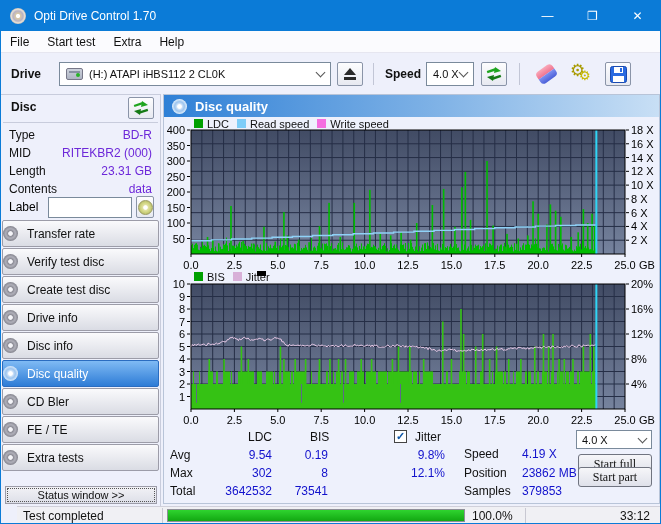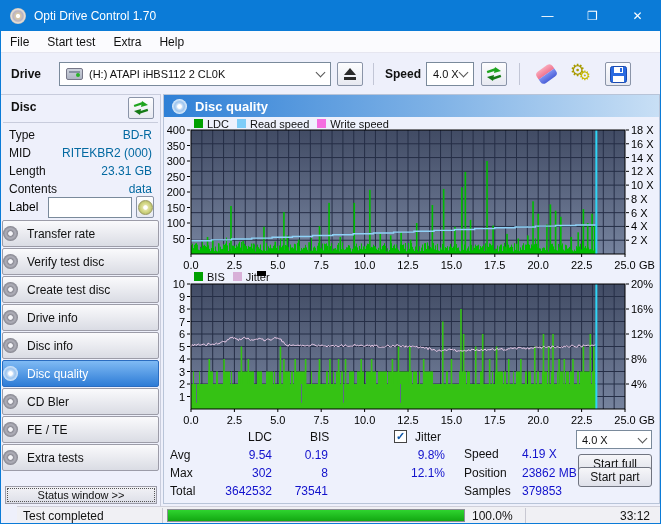--- a/index.html
+++ b/index.html
@@ -37,21 +37,21 @@
   .gear2{position:absolute;left:9px;top:6px;font-size:13px;color:#c6b800;}
   
   .sidebar{position:absolute;left:0;top:93px;width:160px;height:412px;border-right:1px solid #c8ccdc;border-top:1px solid #c8ccdc;}
   .disc-panel{position:absolute;left:0;top:0;width:100%;height:124px;}
   .disc-header{position:absolute;left:10px;top:5px;font-size:12px;font-weight:bold;color:#111;}
   .mini-btn{position:absolute;width:26px;height:22px;background:linear-gradient(#fdfdfe,#e7e9f1);border:1px solid #8a94a8;border-radius:2px;display:flex;align-items:center;justify-content:center;}
   .disc-sep{position:absolute;left:2px;right:2px;top:27px;height:1px;background:#c8ccdc;}
   .disc-rows{position:absolute;left:8px;right:8px;top:31px;}
   .disc-row{display:flex;font-size:12px;height:18px;align-items:center;}
   .dlabel{color:#111;}
-  .dvalue{margin-left:auto;color:#0369a1;}
+  .dvalue{margin-left:auto;color:#6d28d9;}
   .label-row{position:absolute;left:8px;top:101px;right:6px;display:flex;align-items:center;}
   .label-input{width:84px;height:21px;background:#fff;border:1px solid #7a8a9b;margin-left:10px;}
   .cd-small{width:15px;height:15px;border-radius:50%;background:radial-gradient(circle,#fff 20%,#e2e2a2 30%,#cdd27e 55%,#b8bc6a 80%);border:1px solid #9a9a60;}
   
   .nav{position:absolute;left:0;top:124px;width:100%;}
   .nav-btn{position:relative;margin:1px 1px 0 1px;height:27px;background:linear-gradient(#fafafc,#dadce4);border:1px solid #9c9ca8;border-radius:2px;display:flex;align-items:center;font-size:12px;color:#111;padding-left:0;}
   .nav-btn.selected{background:linear-gradient(#7fbaf4,#2e7cd6);border-color:#2a6cc0;color:#fff;}
   .cd-icon{width:15px;height:15px;border-radius:50%;margin-right:9px;flex:0 0 15px;
     background:radial-gradient(circle,#f4f4f8 18%,#8c8c96 26%,#b0b0ba 45%,#84848e 70%,#9a9aa6 95%);}
   .nav-btn.selected .cd-icon{background:radial-gradient(circle,#fff 18%,#cfe2f8 26%,#9cc4ee 45%,#d8e8fa 70%,#bcd8f4 95%);}
@@ -63,21 +63,21 @@
   .chart-box{position:absolute;left:0;width:495px;}
   .legend{position:absolute;left:30px;top:0;height:13px;display:flex;align-items:center;font-size:11px;color:#111;}
   .legend .sq{width:9px;height:9px;margin:0 4px 0 0;display:inline-block;}
   .legend .lbl{margin-right:8px;}
   .black-mark{position:absolute;left:93px;top:1px;width:9px;height:5px;background:#000;}
   
   .stats{position:absolute;left:0;top:332px;width:100%;height:77px;font-size:12px;color:#111;}
   .st{position:absolute;white-space:nowrap;}
   .blue{color:#1212cc;}
   .ckbox{position:absolute;width:13px;height:13px;background:#fff;border:1px solid #444;display:flex;align-items:center;justify-content:center;font-size:11px;color:#0f57a8;font-weight:bold;}
-  .push-btn{position:absolute;left:414px;width:74px;height:20px;background:linear-gradient(#f6f6f9,#dfe1ea);border:1px solid #707480;border-radius:3px;display:flex;align-items:center;justify-content:center;font-size:12px;color:#111;}
+  .push-btn{position:absolute;left:414px;width:74px;height:20px;background:linear-gradient(#f6f6f9,#dfe1ea);border:1px solid #707480;border-radius:3px;display:flex;align-items:center;justify-content:center;font-size:12px;color:#111;font-family:Liberation Serif, serif;}
   .stat-select{position:absolute;left:412px;top:3px;width:76px;height:19px;background:#fff;border:1px solid #7a8a9b;display:flex;align-items:center;font-size:11px;padding:0 5px;}
   
   .statusbar{position:absolute;left:16px;top:505px;width:100%;height:18px;background:#f0f0f4;border-top:1px solid #d0d0da;font-size:12px;color:#111;}
   .sb-cell{position:absolute;top:1px;height:16px;display:flex;align-items:center;}
   .sb-sep{position:absolute;top:1px;width:1px;height:16px;background:#c8c8d2;}
   .progress{position:absolute;left:150px;top:2px;width:298px;height:13px;border:1px solid #8e8e98;background:#fff;}
   .progress .fill{height:100%;background:linear-gradient(#2fd42f,#12a812);}
   .grip{position:absolute;right:2px;bottom:2px;width:10px;height:10px;
     background:radial-gradient(circle at 8px 2px,#9aa 1px,transparent 1.4px),
                radial-gradient(circle at 8px 8px,#9aa 1px,transparent 1.4px),

